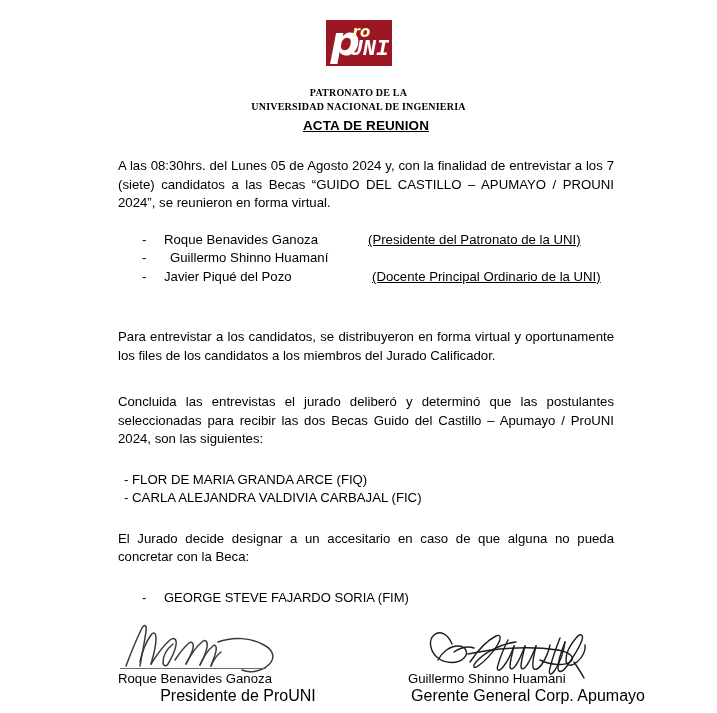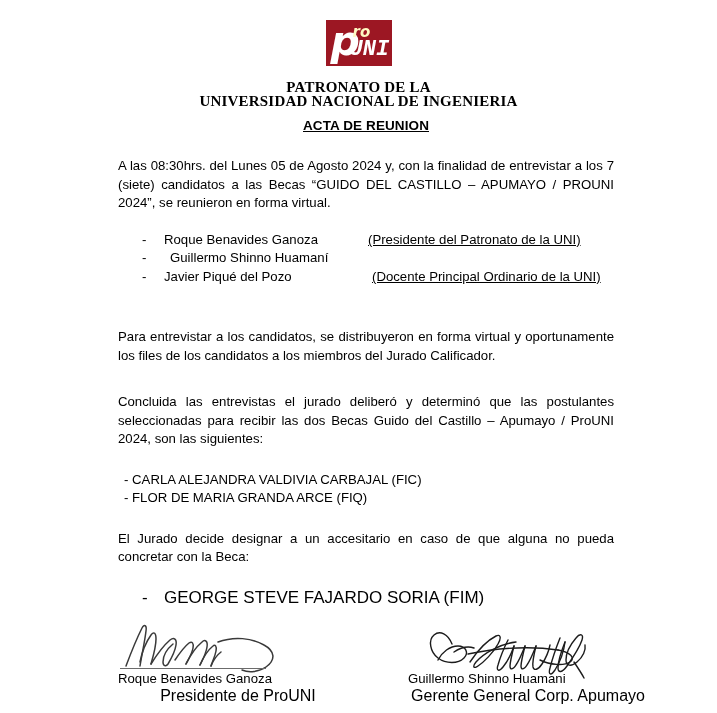--- a/index.html
+++ b/index.html
@@ -70,25 +70,25 @@
     font-weight: 600;
     font-size: 22px;
     line-height: 22px;
     color: #ffffff;
     letter-spacing: 0px;
   }
 
   .org-name {
     font-family: "Liberation Serif", serif;
     font-weight: bold;
-    font-size: 15px;
+    font-size: 10px;
     line-height: 14px;
     letter-spacing: 0.2px;
     text-align: center;
-    margin-top: 14px;
+    margin-top: 20px;
   }
   .org-line {
     display: block;
     white-space: nowrap;
   }
   .org-line-1 { margin-left: 0px; }
 
   
   .doc-body {
     position: absolute;
@@ -152,21 +152,21 @@
     list-style: none;
   }
   .simple-list li {
     font-size: 13.2px;
     line-height: 18.5px;
     padding-left: 6px;
     white-space: nowrap;
   }
 
   .dash-item {
-    font-size: 17px;
+    font-size: 13px;
     line-height: 18.5px;
     padding-left: 24px;
     white-space: nowrap;
   }
   .dash-item .d-mark {
     display: inline-block;
     width: 22px;
   }
 
   
@@ -252,22 +252,22 @@
 
     <p class="para">Para entrevistar a los candidatos, se distribuyeron en forma virtual y oportunamente los files de los candidatos a los miembros del Jurado Calificador.</p>
 
     <div class="spacer-10"></div>
 
     <p class="para tight">Concluida las entrevistas el jurado deliberó y determinó que las postulantes seleccionadas para recibir las dos Becas Guido del Castillo – Apumayo  / ProUNI 2024,  son las siguientes:</p>
 
     <div class="spacer-22"></div>
 
     <ul class="simple-list">
+      <li>- FLOR DE MARIA GRANDA ARCE (FIQ)</li>
       <li>- CARLA ALEJANDRA VALDIVIA CARBAJAL (FIC)</li>
-      <li>- FLOR DE MARIA GRANDA ARCE (FIQ)</li>
     </ul>
 
     <div class="spacer-22"></div>
 
     <p class="para tight">El Jurado decide designar a un accesitario en caso de que alguna no pueda concretar con la Beca:</p>
 
     <div class="spacer-22"></div>
 
     <div class="dash-item">
       <span class="d-mark">-</span><span>GEORGE STEVE FAJARDO SORIA (FIM)</span>

